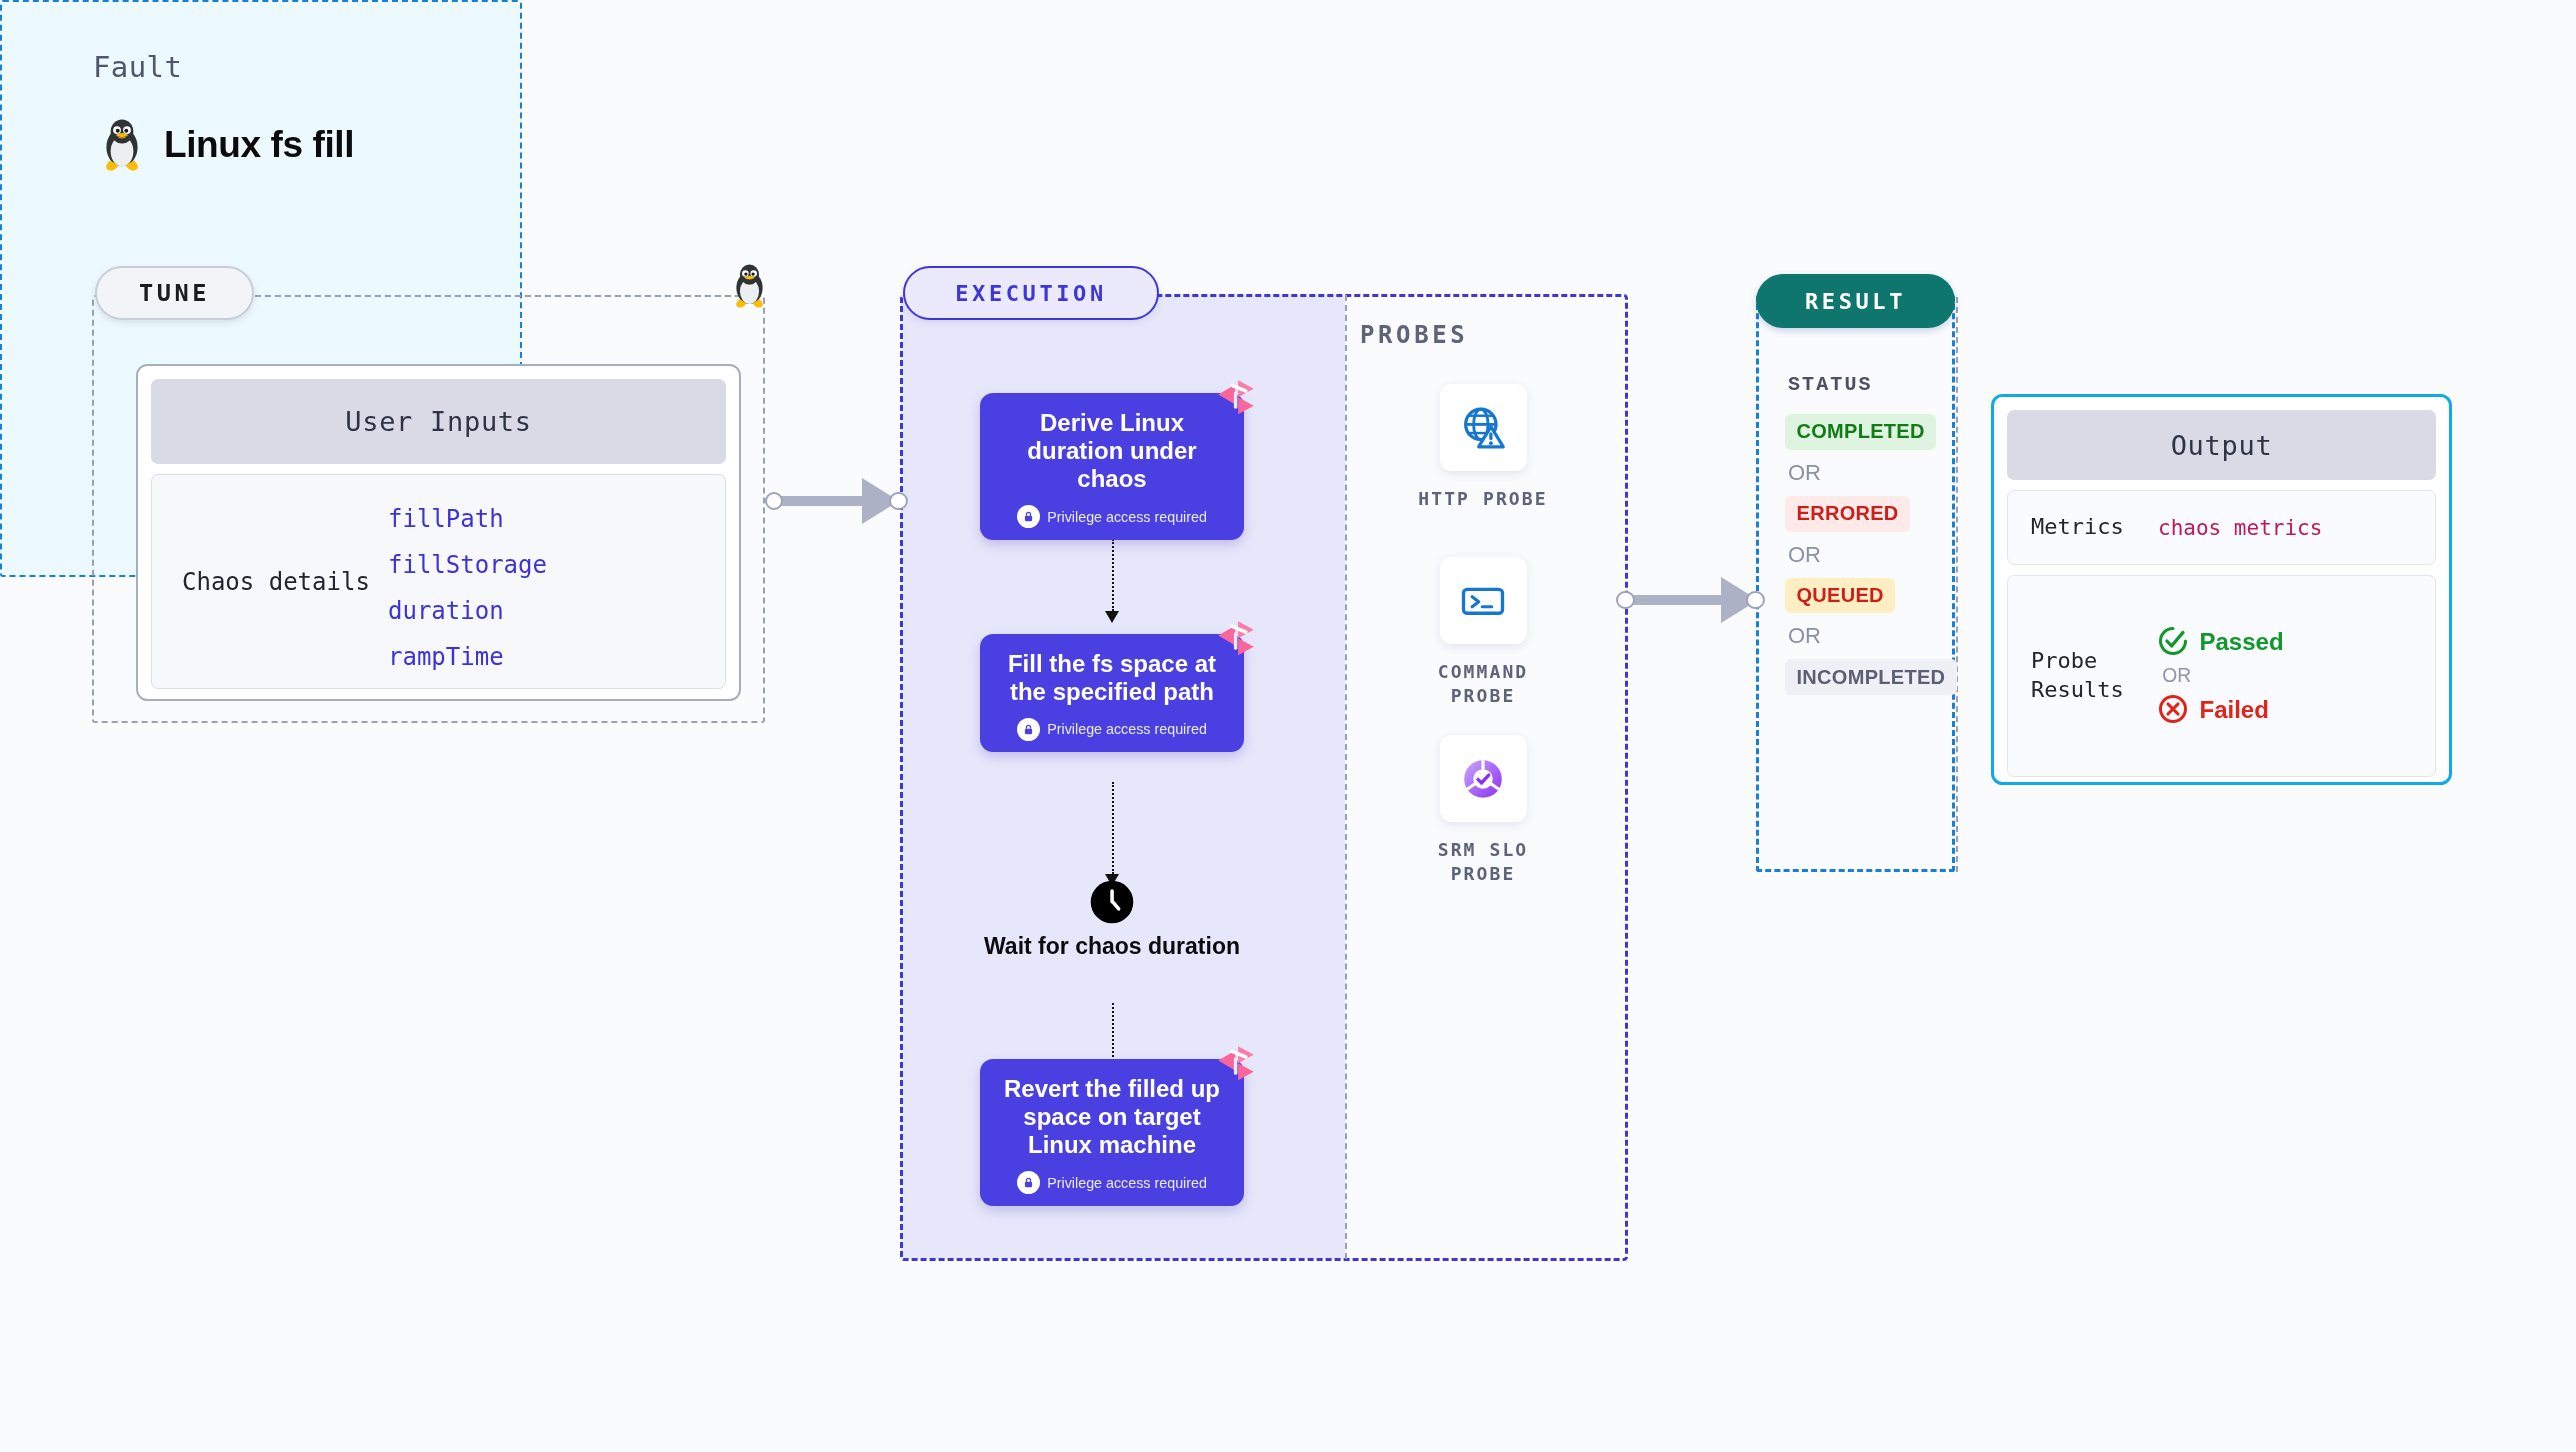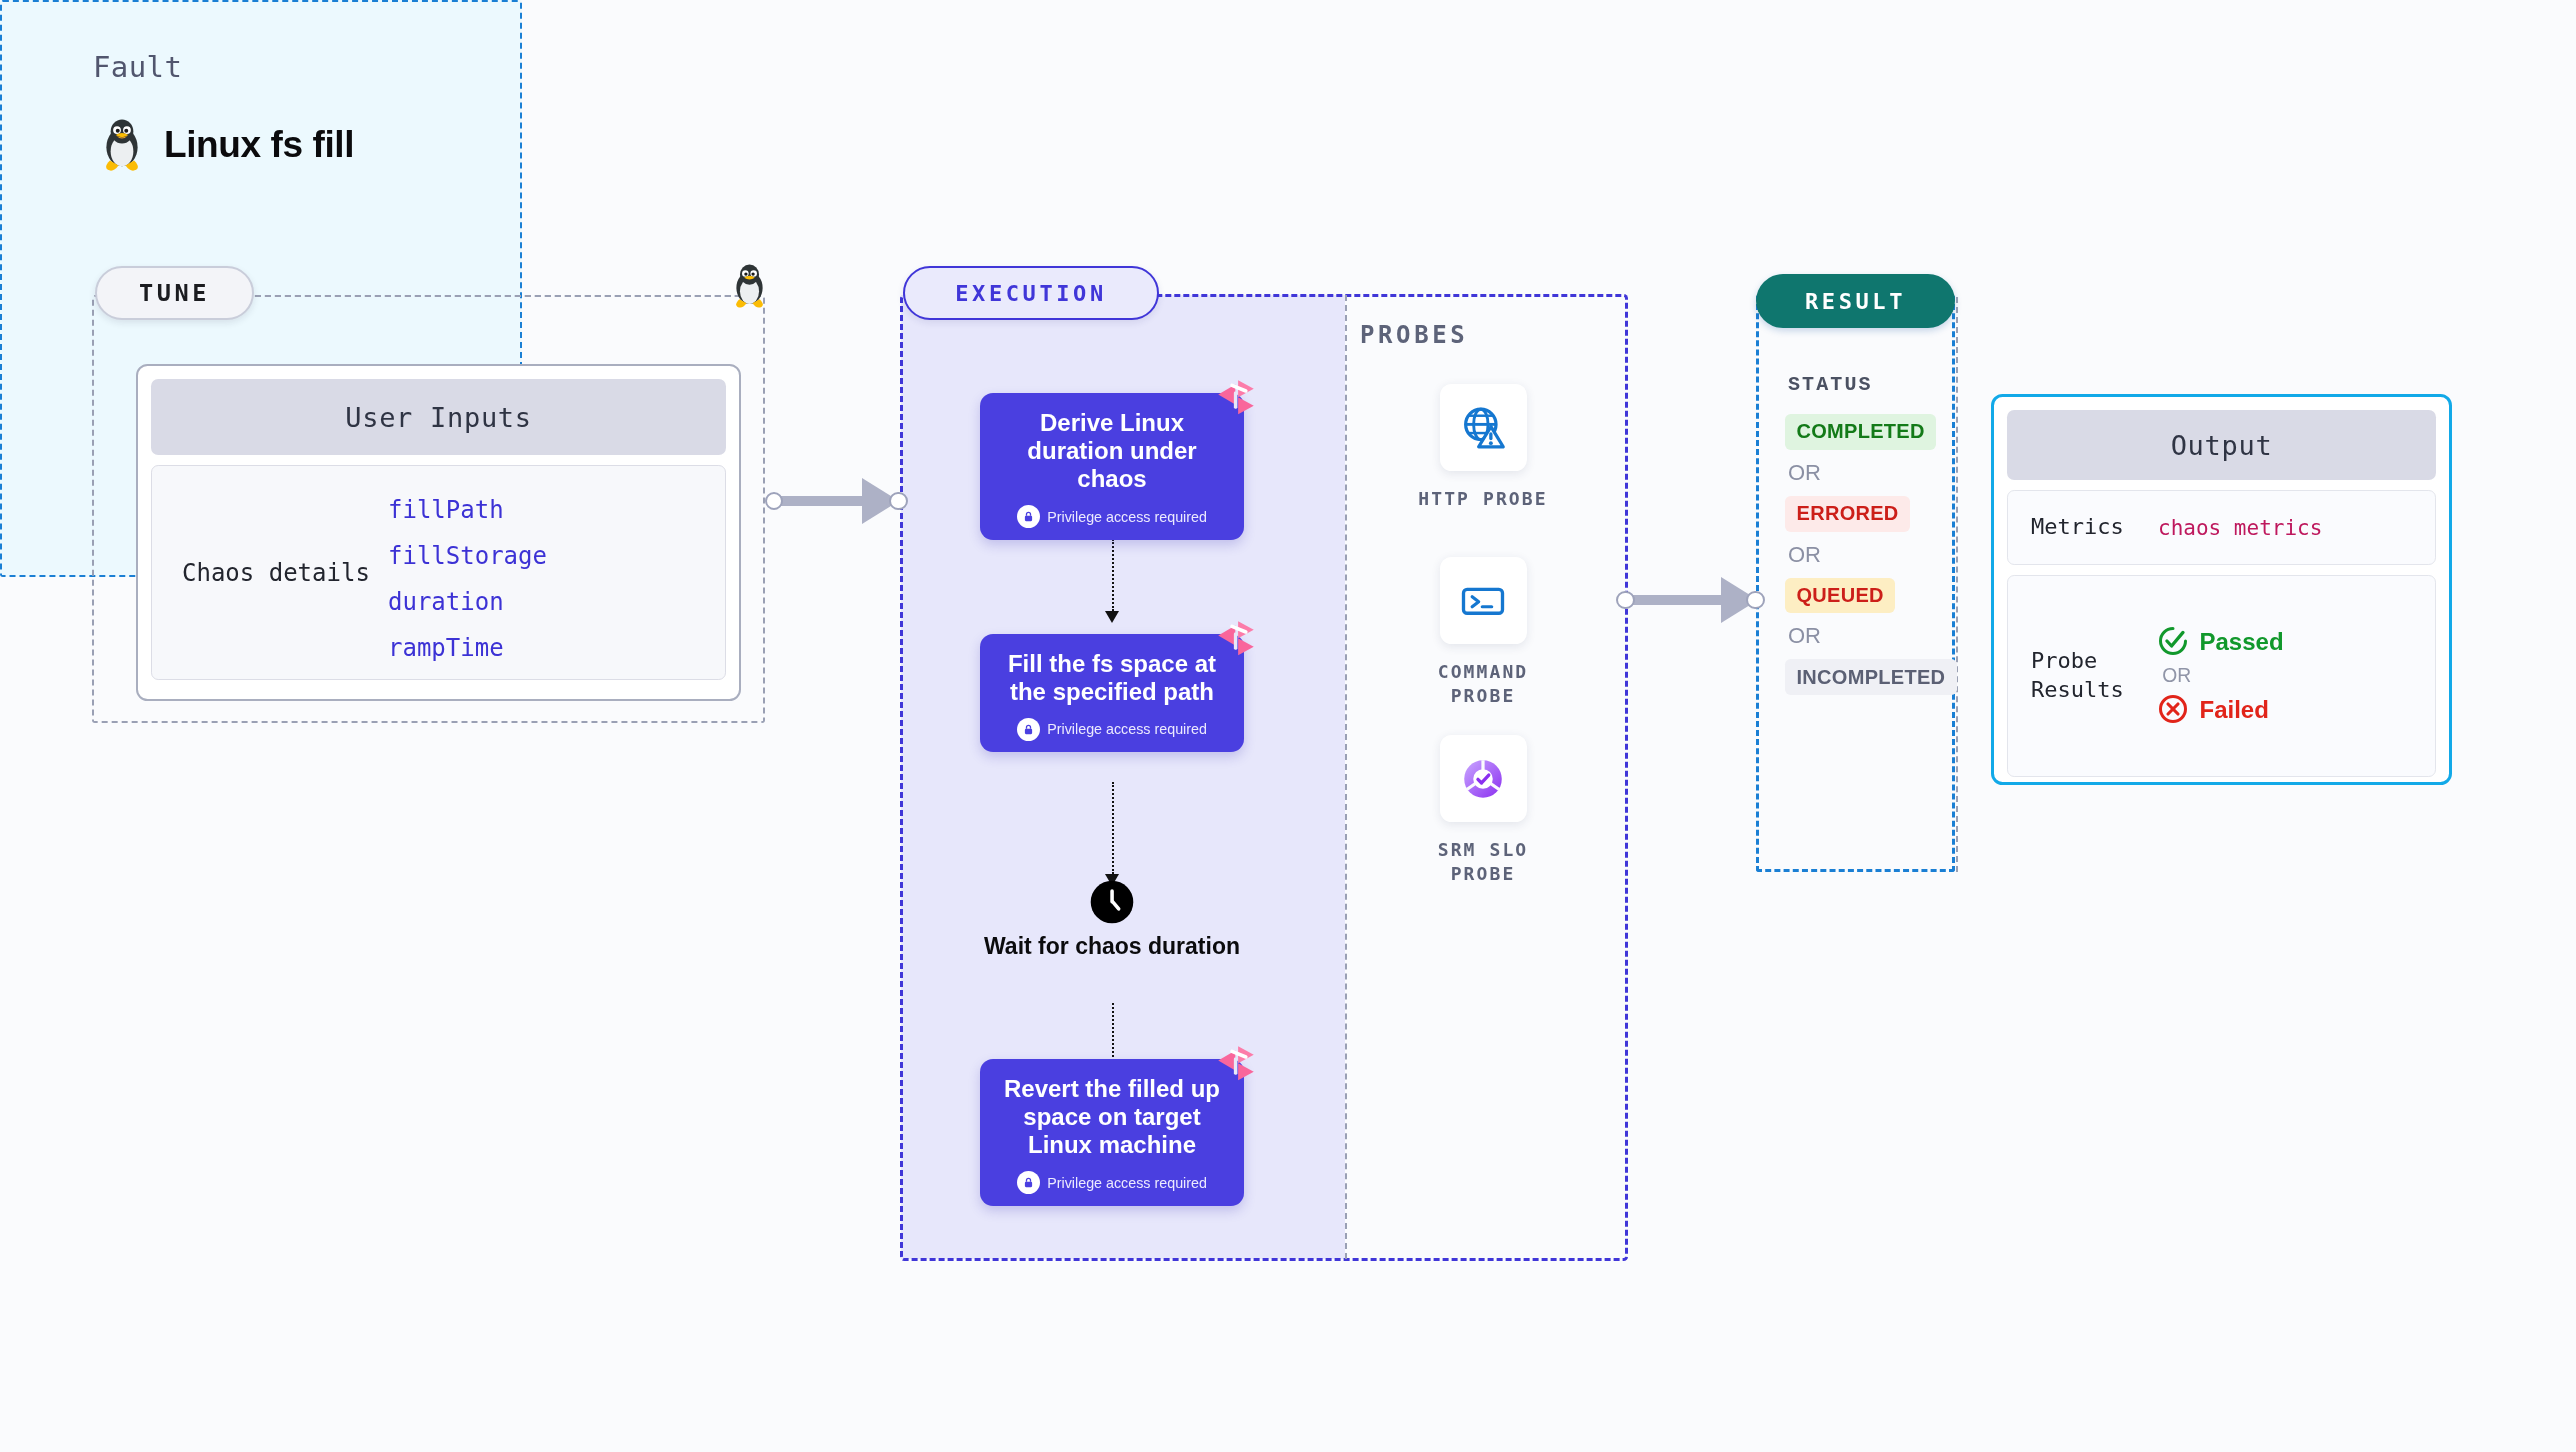--- a/index.html
+++ b/index.html
@@ -57,21 +57,21 @@
     box-shadow: 0 2.9px 7.2px rgba(30,30,60,0.10);
   }
   .tune-card {
     position: absolute; left: 136px; top: 364px;
     width: 605px; height: 337px;
     border: 2.9px solid #a9aebf; border-radius: 11.5px;
     background: #ffffff;
     padding: 13px;
   }
   .card-header {
-    height: 76px; background: #d9dae6; border-radius: 7.2px;
+    height: 85px; background: #d9dae6; border-radius: 7.2px;
     display: flex; align-items: center; justify-content: center;
     font-family: "DejaVu Sans Mono", monospace;
     font-size: 27px; color: #2f3444; letter-spacing: 0.7px;
   }
   .card-body {
     margin-top: 10px; height: 215px;
     border: 1.4px solid #dcdde6; border-radius: 7.2px;
     background: #f7f8fb;
     display: flex; align-items: center;
   }

